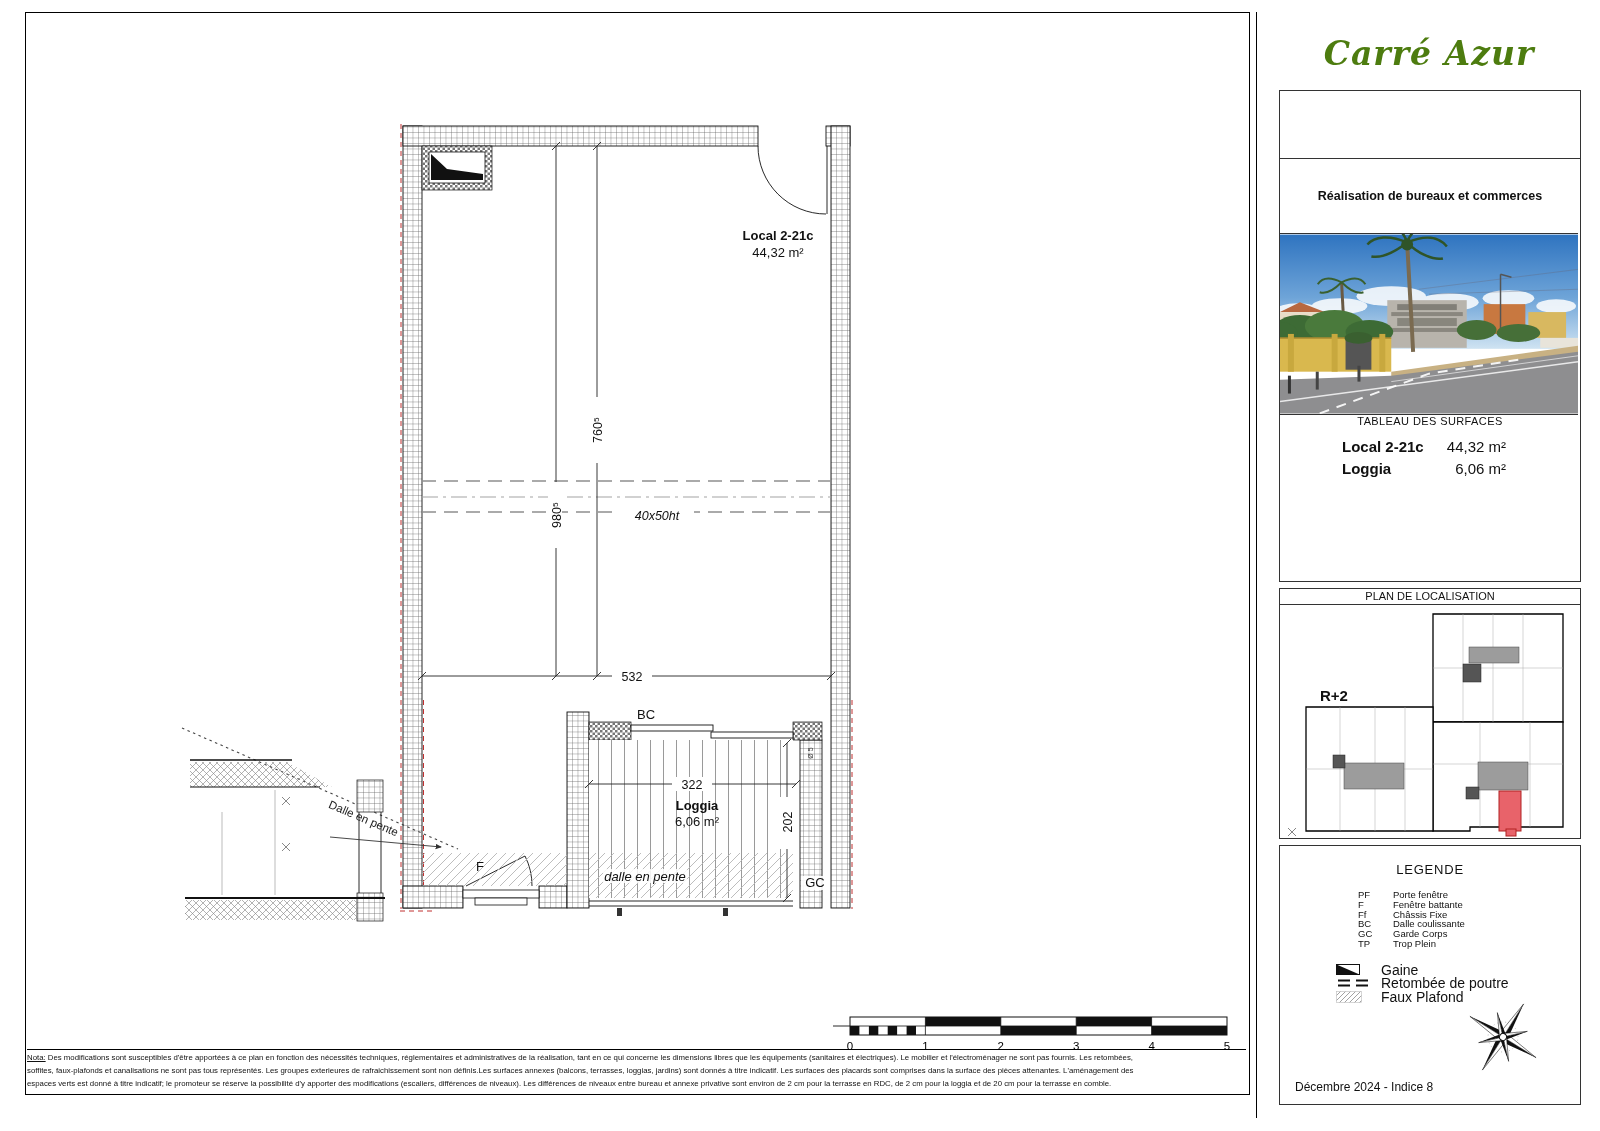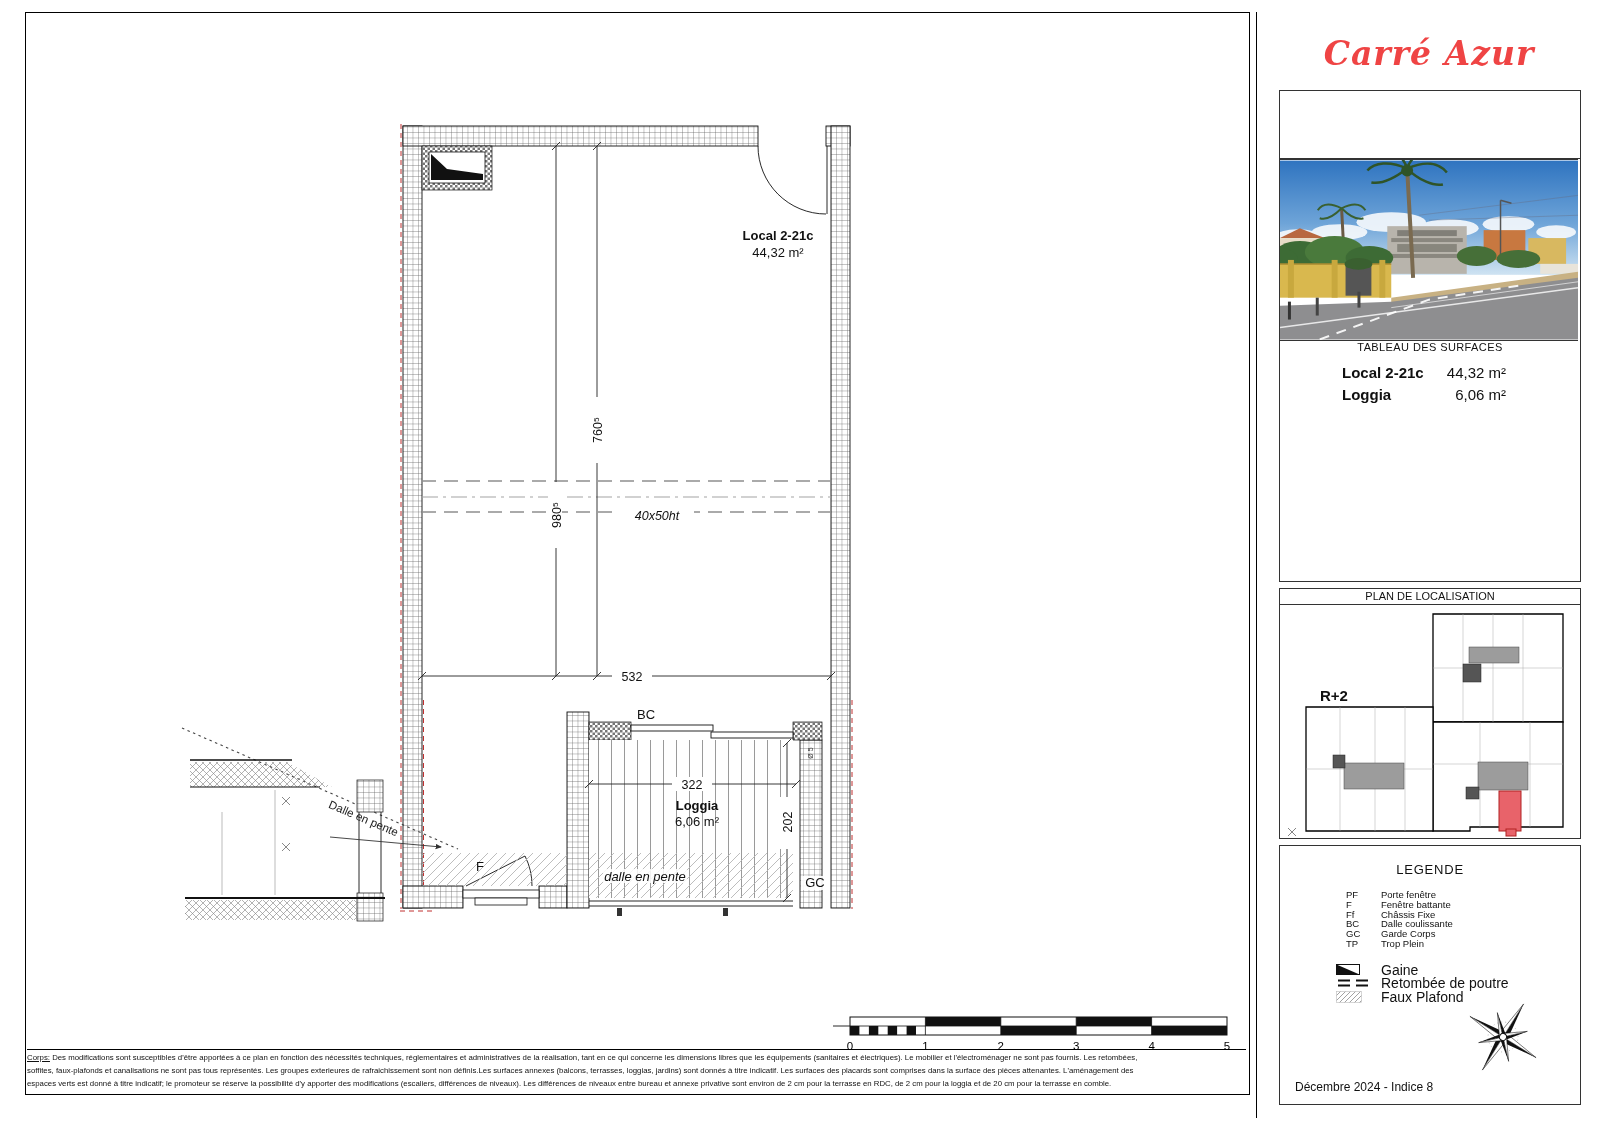--- a/index.html
+++ b/index.html
@@ -41,21 +41,21 @@
   .surf-table{margin:9px 0 0 62px;width:164px;font-size:15px;line-height:22px;}
   .surf-row{display:flex;justify-content:space-between;}
   .surf-label{font-weight:bold;}
   .boxB{left:1279px;top:588px;width:300px;height:15px;border:1px solid #333;
     font-size:11px;line-height:15px;text-align:center;}
   .boxC{left:1279px;top:604px;width:300px;height:234px;border:1px solid #333;border-top:none;}
   .boxD{left:1279px;top:845px;width:300px;height:258px;border:1px solid #333;}
   .legend-title{margin-top:16px;text-align:center;font-size:13px;letter-spacing:0.8px;}
   .legend-list{margin:13px 0 0 66px;font-size:9.5px;line-height:9.8px;}
   .legend-row{display:flex;}
-  .legend-abbr{width:35px;}
+  .legend-abbr{width:35px;margin-left:12px;}
   .legend-syms{margin:14px 0 0 56px;font-size:14px;}
   .sym-row{display:flex;align-items:center;height:13.5px;}
   .sym-icon{width:38px;display:flex;justify-content:flex-start;}
   .sym-label{margin-left:7px;}
   .compass{left:1458px;top:992px;width:90px;height:90px;}
   .date-line{left:1295px;top:1080px;font-size:12px;}
 </style>
 </head>
 <body>
 
@@ -218,29 +218,30 @@
     <text x="850" y="1050" text-anchor="middle" font-size="11.5">0</text>
     <text x="925.4" y="1050" text-anchor="middle" font-size="11.5">1</text>
     <text x="1000.8" y="1050" text-anchor="middle" font-size="11.5">2</text>
     <text x="1076.2" y="1050" text-anchor="middle" font-size="11.5">3</text>
     <text x="1151.6" y="1050" text-anchor="middle" font-size="11.5">4</text>
     <text x="1227" y="1050" text-anchor="middle" font-size="11.5">5</text>
   </g>
 </svg>
 
 <div class="abs notes">
-  <div><span class="u">Corps:</span> <span>Des modifications sont susceptibles d'être apportées à ce plan en fonction des nécessités techniques, réglementaires et administratives de la réalisation, tant en ce qui concerne les dimensions libres que les équipements (sanitaires et électriques). Le mobilier et l'électroménager ne sont pas fournis. Les retombées,</span></div>
+  <div><span class="u">Nota:</span> <span>Des modifications sont susceptibles d'être apportées à ce plan en fonction des nécessités techniques, réglementaires et administratives de la réalisation, tant en ce qui concerne les dimensions libres que les équipements (sanitaires et électriques). Le mobilier et l'électroménager ne sont pas fournis. Les retombées,</span></div>
   <div>soffites, faux-plafonds et canalisations ne sont pas tous représentés. Les groupes exterieures de rafraichissement sont non définis.Les surfaces annexes (balcons, terrasses, loggias, jardins) sont donnés à titre indicatif. Les surfaces des placards sont comprises dans la surface des pièces attenantes. L'aménagement des</div>
   <div>espaces verts est donné à titre indicatif; le promoteur se réserve la possibilité d'y apporter des modifications (escaliers, différences de niveaux). Les différences de niveaux entre bureau et annexe privative sont environ de 2 cm pour la terrasse en RDC, de 2 cm pour la loggia et de 20 cm pour la terrasse en comble.</div>
 </div>
 
-<div class="abs logo" style="color:#ef4444;">Carré Azur</div>
+<div class="abs logo" style="color:#4d7c0f;">Carré Azur</div>
 
 <div class="abs boxA">
   <div class="rowEmpty"></div>
+  <div class="tagline">Réalisation de bureaux et commerces</div>
   <div class="photo-frame">
     <svg viewBox="0 0 300 180" width="298" height="180">
       <defs>
         <linearGradient id="sky" x1="0" y1="0" x2="0" y2="1">
           <stop offset="0" stop-color="#2f74c0"></stop>
           <stop offset="0.55" stop-color="#6ea4d8"></stop>
           <stop offset="1" stop-color="#cfe3f2"></stop>
         </linearGradient>
       </defs>
       <rect width="300" height="115" fill="url(#sky)"></rect>

